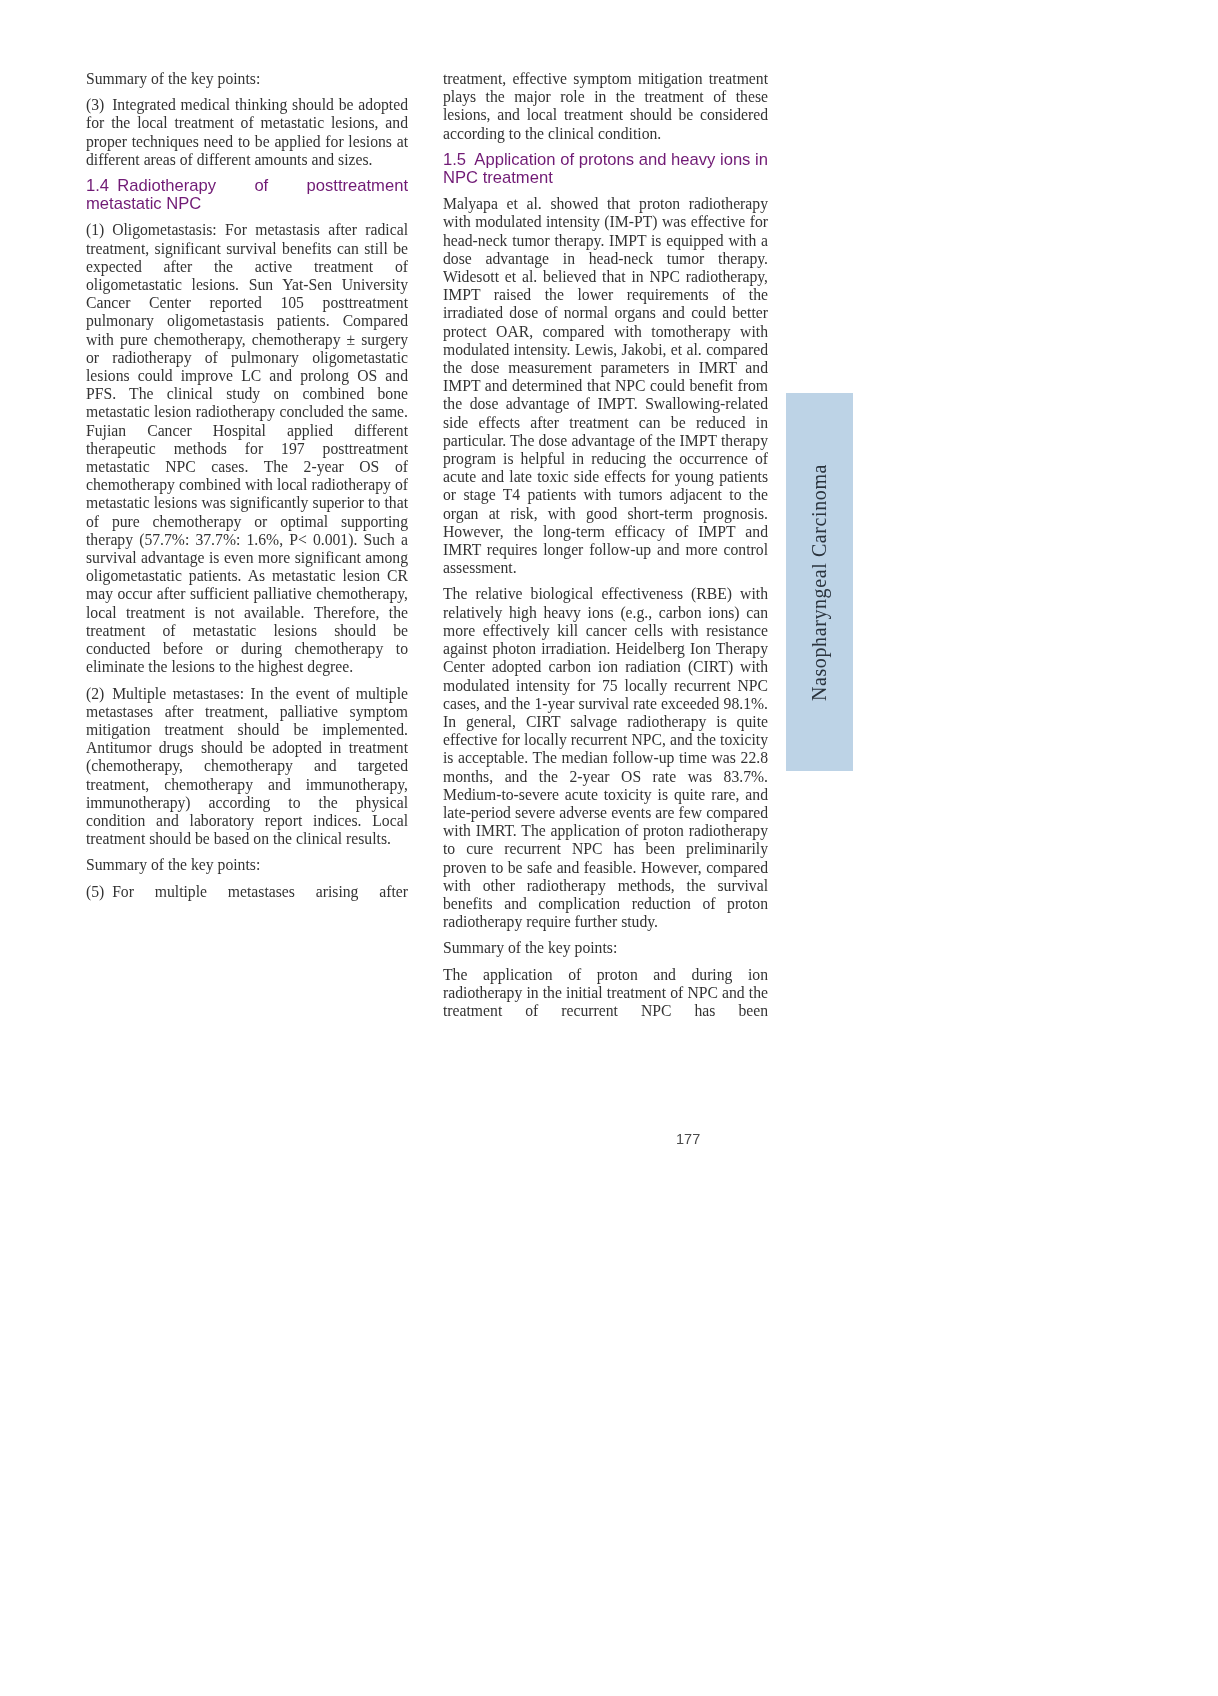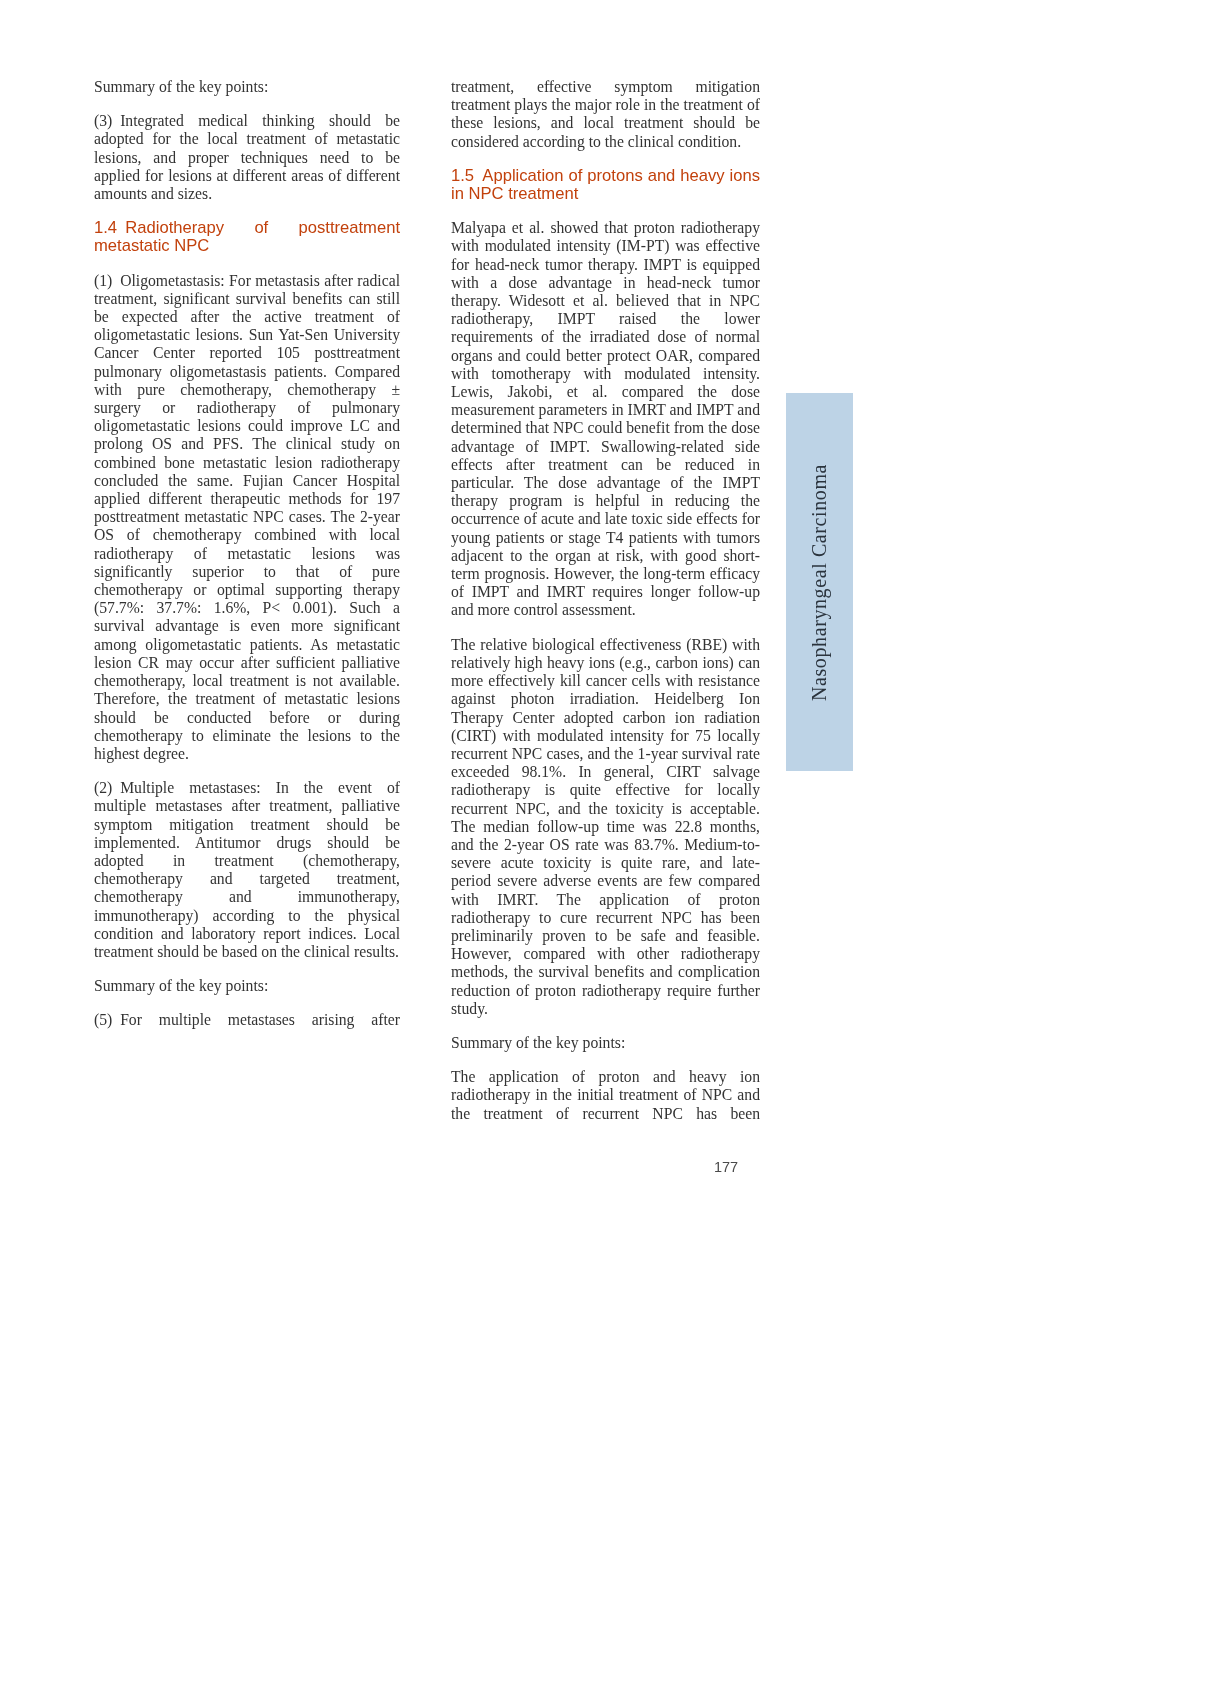--- a/index.html
+++ b/index.html
@@ -13,27 +13,27 @@
     overflow:hidden;
   }
   .text-col{
     position:absolute;
     top:62px;
     font-size:15.7px;
     line-height:18.2px;
   }
   .col-left{left:78px;width:338px;}
   .col-right{left:435px;width:341px;}
-  .block{text-align:justify;margin:16px;}
+  .block{text-align:justify;margin:8px;}
   .block.continues{text-align-last:justify;}
   .block.heading{
     font-family:"Liberation Sans", sans-serif;
     font-size:16.6px;
     line-height:18.2px;
-    color:#c2410c;
+    color:#701a75;
     text-align:justify;
   }
   .chapter-tab{
     position:absolute;
     left:786px;
     top:393px;
     width:67px;
     height:378px;
     display:flex;
     align-items:center;
@@ -46,25 +46,24 @@
     font-family:"Liberation Serif", serif;
     font-size:20px;
     letter-spacing:0.6px;
     font-weight:500;
   }
   .page-number{
     position:absolute;
     left:676px;
     top:1131px;
     width:100px;
-    text-align:center;
+    text-align:left;
     font-family:"Liberation Sans", sans-serif;
     font-size:14.5px;
     color:#4a4a4a;
-    margin-top:28px;
   }
 </style>
 </head>
 <body>
 
 <div class="page">
   <div class="text-col col-left">
       <div class="block body">Summary of the key points:</div>
       <div class="block body">(3) Integrated medical thinking should be adopted for the local treatment of metastatic lesions, and proper techniques need to be applied for lesions at different areas of different amounts and sizes.</div>
       <div class="block heading">1.4 Radiotherapy of posttreatment metastatic NPC</div>
@@ -72,19 +71,19 @@
       <div class="block body">(2) Multiple metastases: In the event of multiple metastases after treatment, palliative symptom mitigation treatment should be implemented. Antitumor drugs should be adopted in treatment (chemotherapy, chemotherapy and targeted treatment, chemotherapy and immunotherapy, immunotherapy) according to the physical condition and laboratory report indices. Local treatment should be based on the clinical results.</div>
       <div class="block body">Summary of the key points:</div>
       <div class="block body continues">(5) For multiple metastases arising after</div>
     </div>
   <div class="text-col col-right">
       <div class="block body">treatment, effective symptom mitigation treatment plays the major role in the treatment of these lesions, and local treatment should be considered according to the clinical condition.</div>
       <div class="block heading">1.5 Application of protons and heavy ions in NPC treatment</div>
       <div class="block body">Malyapa et al. showed that proton radiotherapy with modulated intensity (IM-PT) was effective for head-neck tumor therapy. IMPT is equipped with a dose advantage in head-neck tumor therapy. Widesott et al. believed that in NPC radiotherapy, IMPT raised the lower requirements of the irradiated dose of normal organs and could better protect OAR, compared with tomotherapy with modulated intensity. Lewis, Jakobi, et al. compared the dose measurement parameters in IMRT and IMPT and determined that NPC could benefit from the dose advantage of IMPT. Swallowing-related side effects after treatment can be reduced in particular. The dose advantage of the IMPT therapy program is helpful in reducing the occurrence of acute and late toxic side effects for young patients or stage T4 patients with tumors adjacent to the organ at risk, with good short-term prognosis. However, the long-term efficacy of IMPT and IMRT requires longer follow-up and more control assessment.</div>
       <div class="block body">The relative biological effectiveness (RBE) with relatively high heavy ions (e.g., carbon ions) can more effectively kill cancer cells with resistance against photon irradiation. Heidelberg Ion Therapy Center adopted carbon ion radiation (CIRT) with modulated intensity for 75 locally recurrent NPC cases, and the 1-year survival rate exceeded 98.1%. In general, CIRT salvage radiotherapy is quite effective for locally recurrent NPC, and the toxicity is acceptable. The median follow-up time was 22.8 months, and the 2-year OS rate was 83.7%. Medium-to-severe acute toxicity is quite rare, and late-period severe adverse events are few compared with IMRT. The application of proton radiotherapy to cure recurrent NPC has been preliminarily proven to be safe and feasible. However, compared with other radiotherapy methods, the survival benefits and complication reduction of proton radiotherapy require further study.</div>
       <div class="block body">Summary of the key points:</div>
-      <div class="block body continues">The application of proton and heavy ion radiotherapy in the initial treatment of NPC and the treatment of recurrent NPC has been</div>
+      <div class="block body continues">The application of proton and during ion radiotherapy in the initial treatment of NPC and the treatment of recurrent NPC has been</div>
     </div>
   <div class="chapter-tab" style="background: rgb(189, 211, 230);">
     <span class="chapter-tab-label" style="color: rgb(42, 51, 61);">Nasopharyngeal Carcinoma</span>
   </div>
   <div class="page-number">177</div>
 </div>
 
 </body></html>

